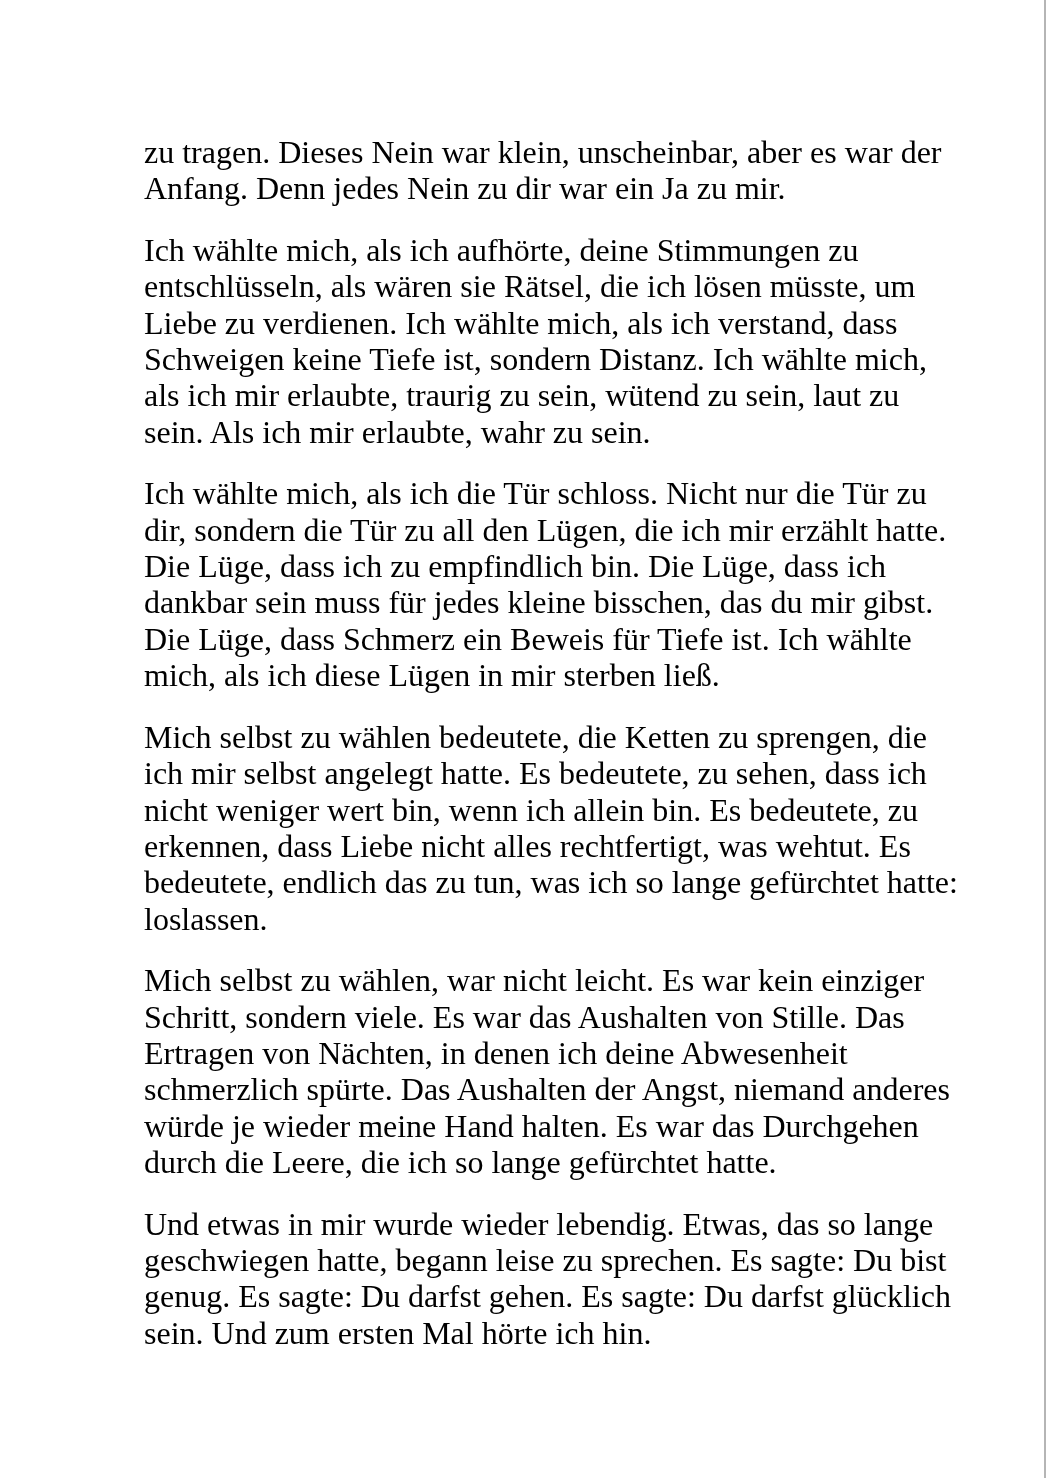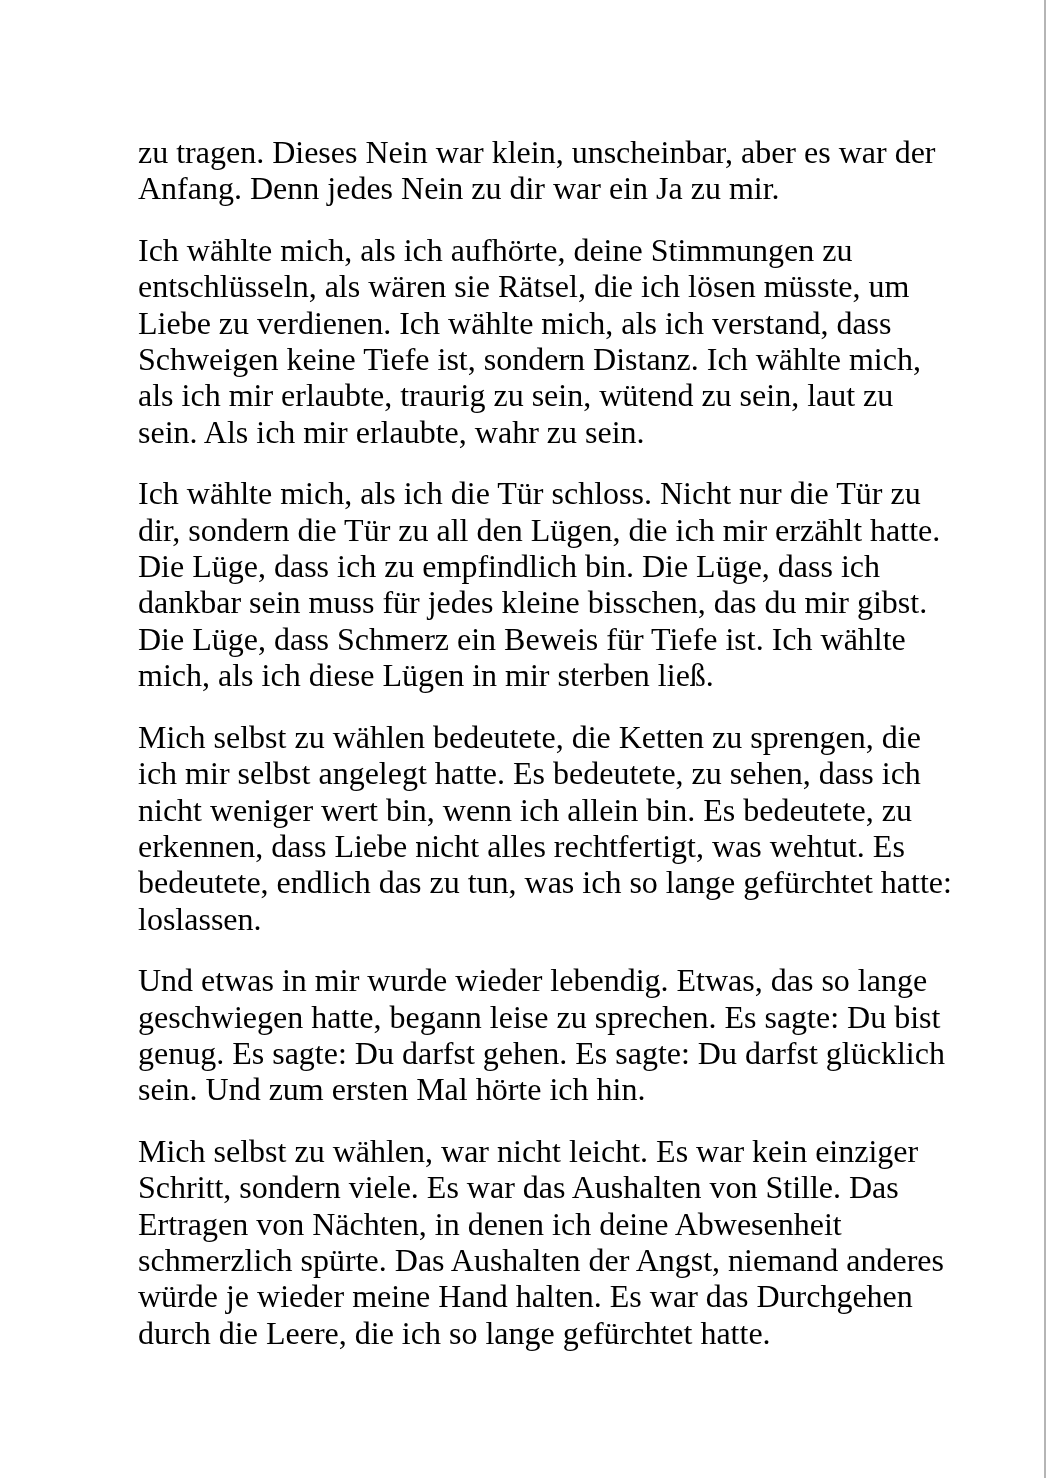--- a/index.html
+++ b/index.html
@@ -13,21 +13,21 @@
       position: relative;
       overflow: hidden;
     }
     .page {
       position: absolute;
       inset: 0;
       background: #ffffff;
     }
     .text-block {
       position: absolute;
-      left: 138px;
+      left: 144px;
       top: 134px;
       width: 840px;
     }
     .para {
       margin: 0 0 25px 0;
       padding: 0;
       font-family: "Liberation Serif", serif;
       font-size: 32px;
       line-height: 36.4px;
       color: #000000;
@@ -61,25 +61,25 @@
 Die Lüge, dass ich zu empfindlich bin. Die Lüge, dass ich
 dankbar sein muss für jedes kleine bisschen, das du mir gibst.
 Die Lüge, dass Schmerz ein Beweis für Tiefe ist. Ich wählte
 mich, als ich diese Lügen in mir sterben ließ.</p>
     <p class="para">Mich selbst zu wählen bedeutete, die Ketten zu sprengen, die
 ich mir selbst angelegt hatte. Es bedeutete, zu sehen, dass ich
 nicht weniger wert bin, wenn ich allein bin. Es bedeutete, zu
 erkennen, dass Liebe nicht alles rechtfertigt, was wehtut. Es
 bedeutete, endlich das zu tun, was ich so lange gefürchtet hatte:
 loslassen.</p>
-    <p class="para">Und etwas in mir wurde wieder lebendig. Etwas, das so lange
-geschwiegen hatte, begann leise zu sprechen. Es sagte: Du bist
-genug. Es sagte: Du darfst gehen. Es sagte: Du darfst glücklich
-sein. Und zum ersten Mal hörte ich hin.</p>
     <p class="para">Mich selbst zu wählen, war nicht leicht. Es war kein einziger
 Schritt, sondern viele. Es war das Aushalten von Stille. Das
 Ertragen von Nächten, in denen ich deine Abwesenheit
 schmerzlich spürte. Das Aushalten der Angst, niemand anderes
 würde je wieder meine Hand halten. Es war das Durchgehen
 durch die Leere, die ich so lange gefürchtet hatte.</p>
+    <p class="para">Und etwas in mir wurde wieder lebendig. Etwas, das so lange
+geschwiegen hatte, begann leise zu sprechen. Es sagte: Du bist
+genug. Es sagte: Du darfst gehen. Es sagte: Du darfst glücklich
+sein. Und zum ersten Mal hörte ich hin.</p>
   </div>
   <div class="right-edge-line"></div>
 </div>
 
 </body></html>

